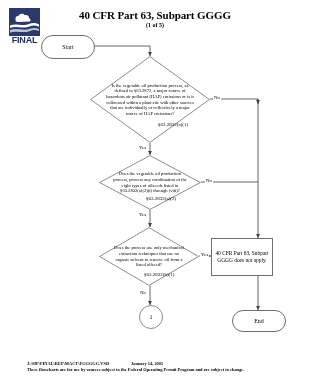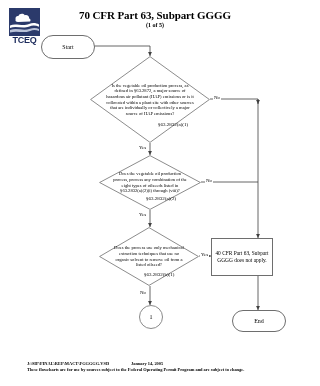--- a/index.html
+++ b/index.html
@@ -185,24 +185,24 @@
 
   <div id="logo">
     <div id="logo-mark">
       <svg width="31" height="28" viewBox="0 0 31 28">
         <rect x="0" y="0" width="31" height="28" fill="#2b3a6b"></rect>
         <path d="M9 14 C7 14 6 12.6 6.6 11.2 C6 9.2 7.6 7.6 9.4 8 C10.4 5.4 14.2 5 15.8 7.2 C18 6.4 20.4 8 20.2 10.4 C21.6 10.8 22 12.6 21 13.6 Z" fill="#ffffff"></path>
         <path d="M1 17.5 C7 14.5 13 19 20 16 C24 14.3 27.5 15.2 30 16.4 L30 18.8 C27 17.4 23.8 16.9 20.3 18.4 C13.6 21.2 7.2 17.4 1 20 Z" fill="#ffffff"></path>
         <path d="M1 22 C8 19.4 14 23.4 21 20.8 C24.5 19.5 27.6 20 30 21 L30 23 C27.2 22 24.3 21.7 21.2 22.9 C14.2 25.6 8 22.3 1 24.6 Z" fill="#b9c2d8"></path>
       </svg>
     </div>
-    <div id="logo-text">TCEQ</div>
-  </div>
-
-  <div id="title">70 CFR Part 63, Subpart GGGG</div>
+    <div id="logo-text">FINAL</div>
+  </div>
+
+  <div id="title">40 CFR Part 63, Subpart GGGG</div>
   <div id="subtitle">(1 of 5)</div>
 
   <svg id="wires">
     <defs>
       <marker id="ah" markerWidth="6" markerHeight="6" refX="5" refY="3" orient="auto">
         <path d="M0,0.6 L5,3 L0,5.4 z" fill="#404040"></path>
       </marker>
     </defs>
     <g stroke="#404040" stroke-width="0.8" fill="none">
 

